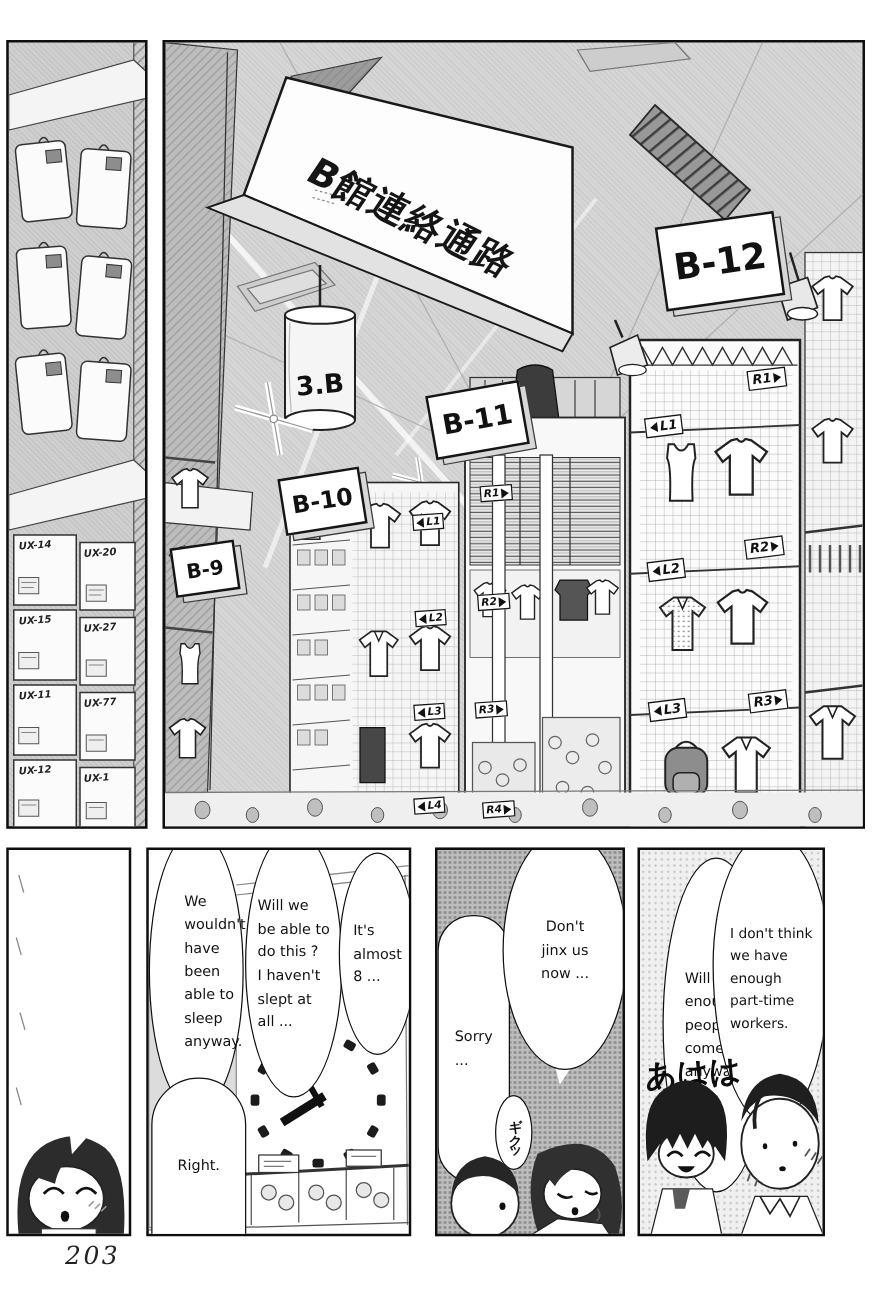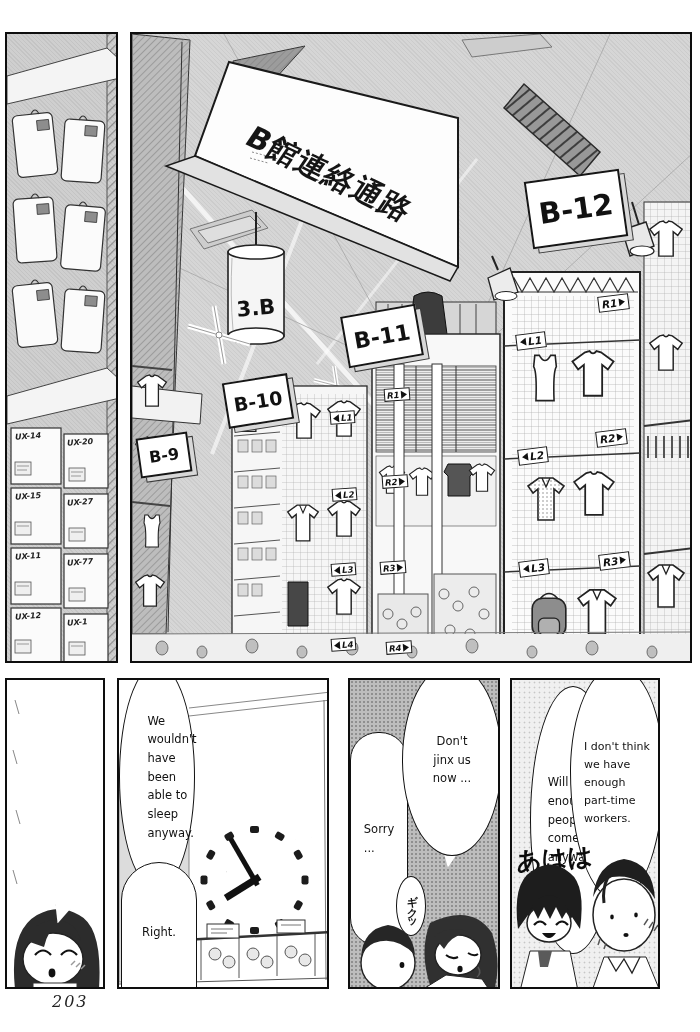--- a/index.html
+++ b/index.html
@@ -31,21 +31,21 @@
   .marker.sm{height:13px;font-size:8.5px;padding:0 2px;}
   .tri-l{width:0;height:0;border-top:4px solid transparent;border-bottom:4px solid transparent;border-right:6px solid #111;}
   .tri-r{width:0;height:0;border-top:4px solid transparent;border-bottom:4px solid transparent;border-left:6px solid #111;}
   .overhead-text{position:absolute;left:128px;top:84px;width:230px;font-size:30px;font-weight:bold;
     transform:rotate(26deg) skewX(-8deg);transform-origin:left top;letter-spacing:1px;z-index:4;color:#151515;}
   .cyl-text{position:absolute;left:94px;top:262px;width:60px;text-align:center;font-size:21px;
     font-weight:bold;transform:rotate(-5deg);z-index:4;}
   .box-label{position:absolute;width:48px;font-size:8px;font-style:italic;font-weight:bold;
     transform:rotate(-4deg);color:#222;z-index:4;}
   .page-number{position:absolute;left:52px;top:992px;font-family:"DejaVu Serif",serif;
-    font-style:italic;font-size:16px;letter-spacing:2px;color:#222;}
+    font-style:italic;font-size:20px;letter-spacing:2px;color:#222;}
   .laugh{position:absolute;font-weight:bold;font-size:25px;transform:rotate(-4deg);z-index:4;color:#0c0c0c;}
   .sfx-bubble{position:absolute;background:#fff;border:1.5px solid #111;border-radius:50%;
     writing-mode:vertical-rl;display:flex;align-items:center;justify-content:center;
     font-size:11px;font-weight:bold;z-index:4;}
 </style>
 </head>
 <body>
 
 <div class="page">
 
@@ -508,21 +508,34 @@
       <line x1="0" y1="304" x2="212" y2="298" stroke="#555"></line>
     </svg>
     <div class="bubble" style="left:0px;top:-16px;width:76px;height:226px;padding-left:30px;">
       <span>We
 wouldn't
 have been
 able to
 sleep
 anyway.</span>
     </div>
+    <div class="bubble" style="left:77px;top:-16px;width:78px;height:214px;">
+      <span>Will we
+be able to
+do this ?
+I haven't
+slept at
+all ...</span>
+    </div>
     <div class="tail" style="left:106px;top:192px;transform:rotate(8deg);"></div>
+    <div class="bubble" style="left:152px;top:2px;width:62px;height:162px;">
+      <span>It's
+almost
+8 ...</span>
+    </div>
     <div class="tail" style="left:178px;top:158px;transform:rotate(-10deg);"></div>
     <div class="bubble" style="left:2px;top:182px;width:76px;height:140px;border-radius:38px 38px 0 0;">
       <span>Right.</span>
     </div>
   </div>
 
   <div class="panel ht-dark" style="left:348px;top:678px;width:152px;height:311px;">
     <div class="bubble" style="left:0px;top:52px;width:58px;height:214px;border-radius:28px;align-items:center;">
       <span>Sorry
 ...</span>

